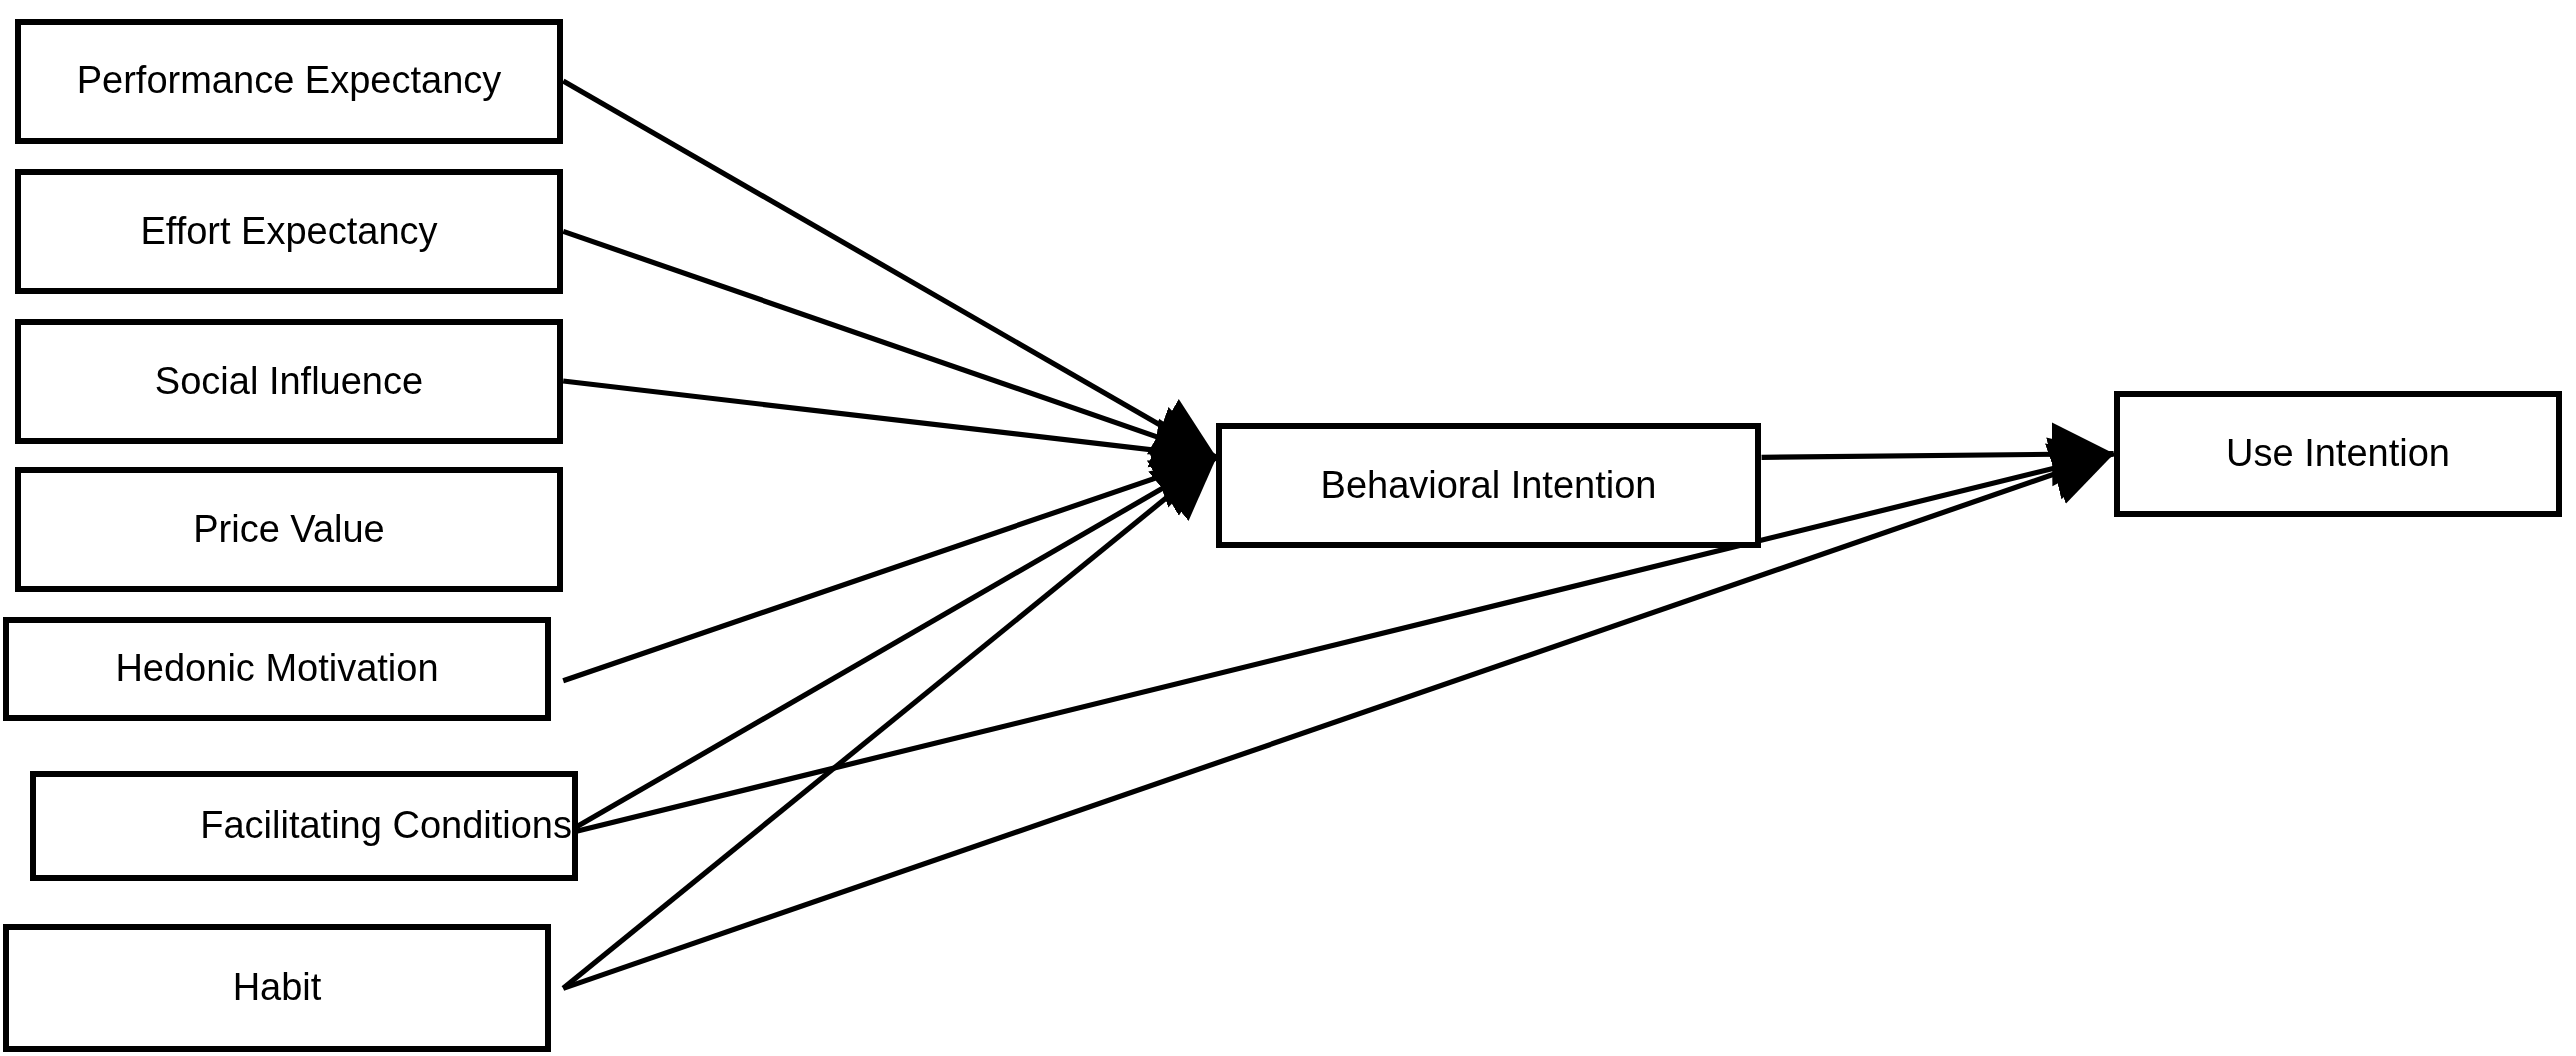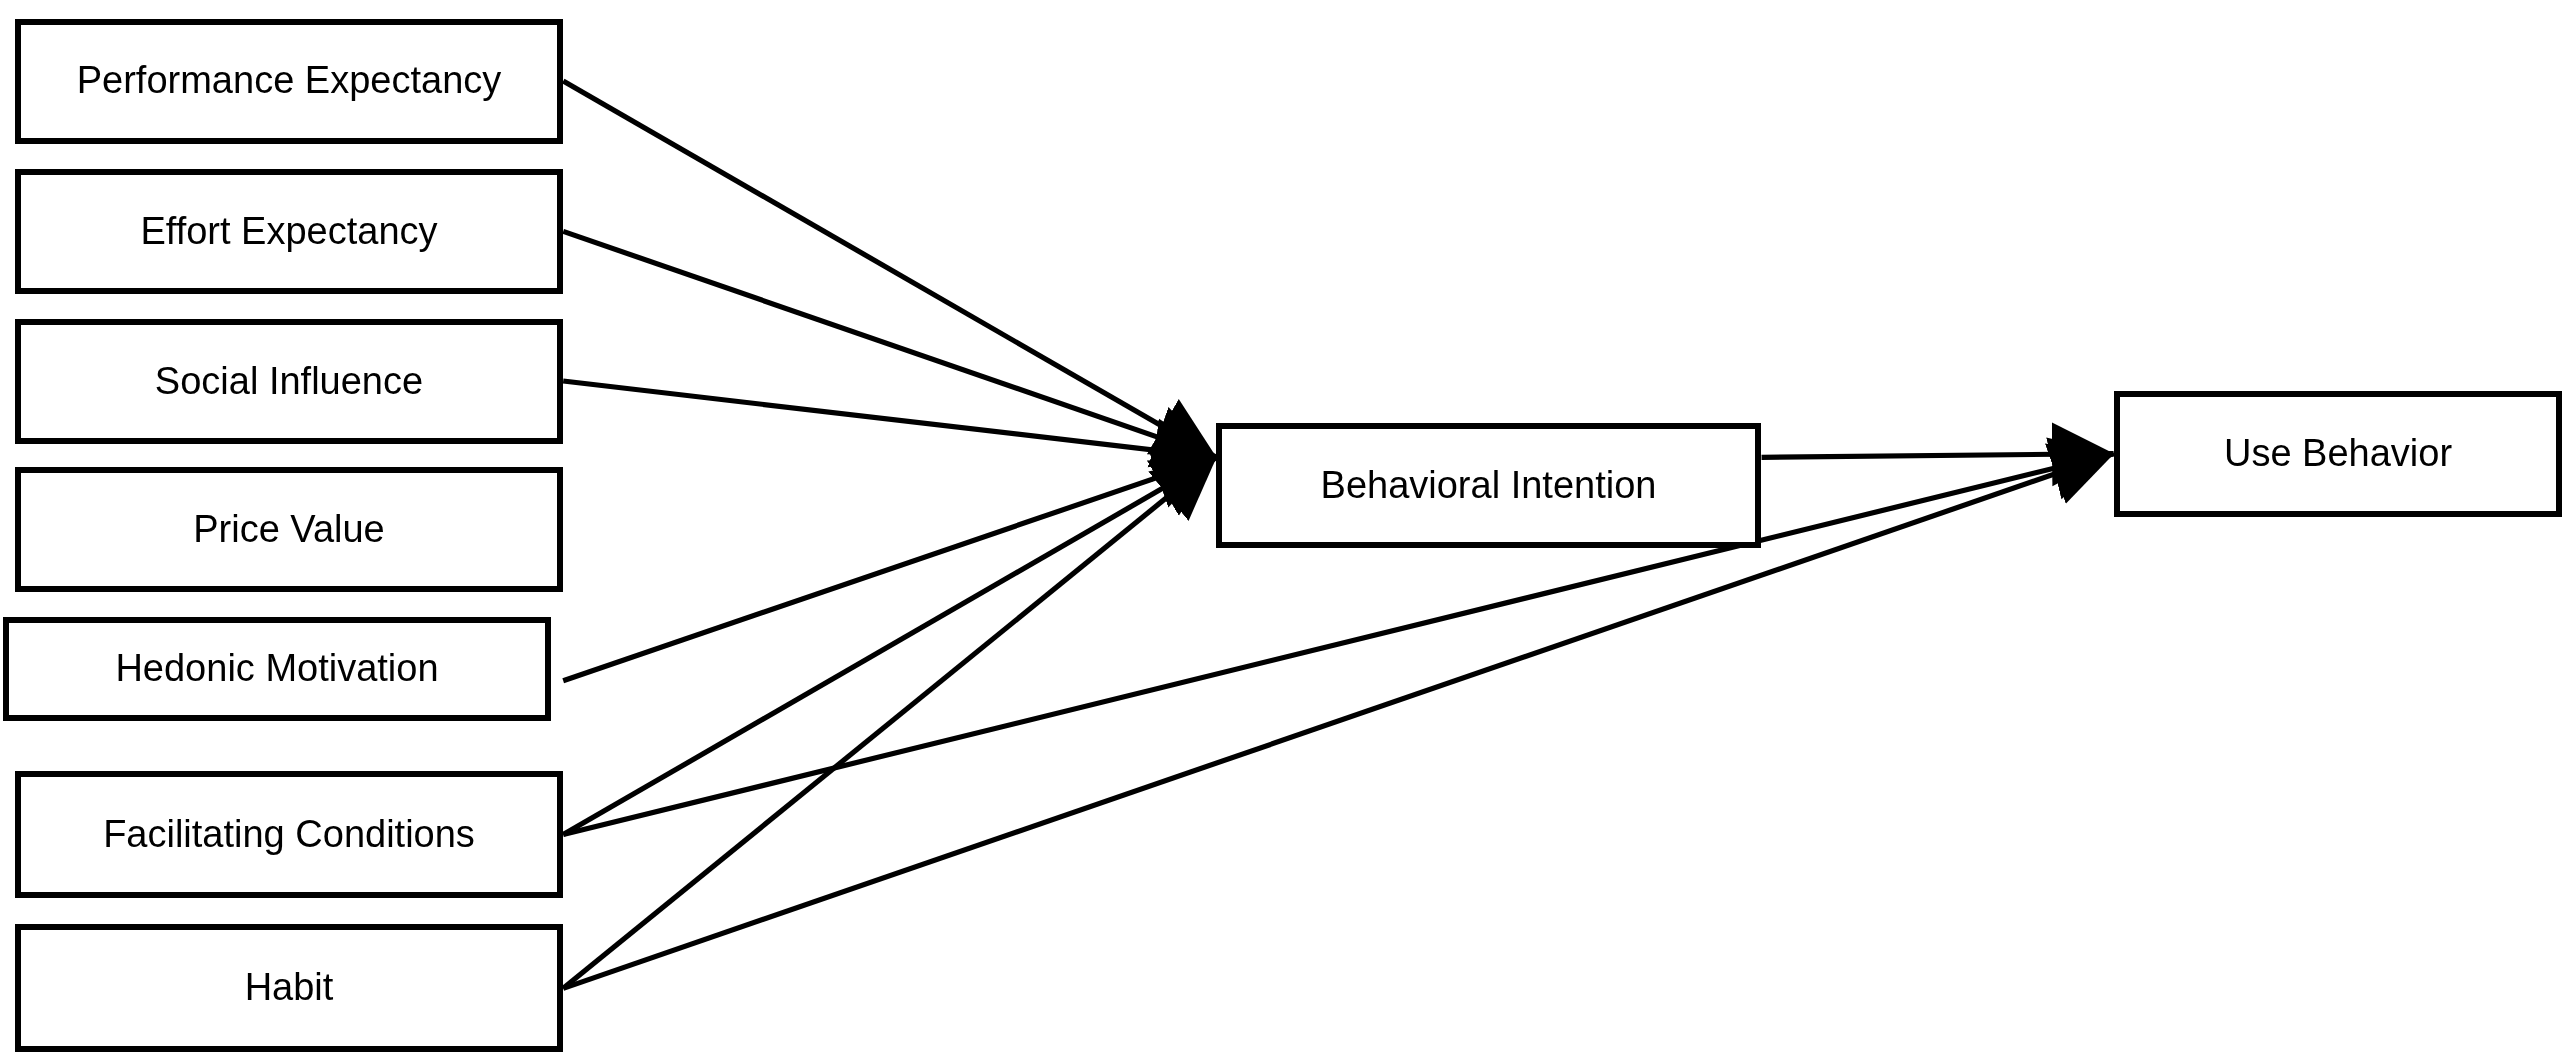--- a/index.html
+++ b/index.html
@@ -37,22 +37,22 @@
     line-height: 1.1;
     color: #000000;
     white-space: nowrap;
   }
   
   .n-pe    { left: 15px;   top: 18.5px;   width: 548px; height: 125px; }
   .n-ee    { left: 15px;   top: 169px;  width: 548px; height: 125px; }
   .n-si    { left: 15px;   top: 319px;  width: 548px; height: 125px; }
   .n-pv    { left: 15px;   top: 467px;  width: 548px; height: 125px; }
   .n-hm    { left: 3px;   top: 617px;  width: 548px; height: 104px; }
-  .n-fc    { left: 15px;   top: 771px; width: 548px; height: 127px; }
-  .n-habit { left: 15px;   top: 924px; width: 548px; height: 128px; }
+  .n-fc    { left: 30px;   top: 771px; width: 548px; height: 110px; justify-content: flex-end; }
+  .n-habit { left: 3px;   top: 924px; width: 548px; height: 128px; }
   .n-bi    { left: 1216px; top: 395px;  width: 545px; height: 125px; margin-top: 28px; }
   .n-ub    { left: 2114px; top: 391px;  width: 448px; height: 126px; }
 </style>
 </head>
 <body>
 
 <div class="canvas">
 
   <svg class="connector-layer" viewBox="0 0 3476 1426" xmlns="http://www.w3.org/2000/svg">
     <defs>
@@ -99,17 +99,17 @@
 
   <div class="node n-habit">
     <span class="node-label">Habit</span>
   </div>
 
   <div class="node n-bi">
     <span class="node-label">Behavioral Intention</span>
   </div>
 
   <div class="node n-ub">
-    <span class="node-label">Use Behavior</span>
+    <span class="node-label">Use Intention</span>
   </div>
 
 </div>
 
 
 </body></html>

